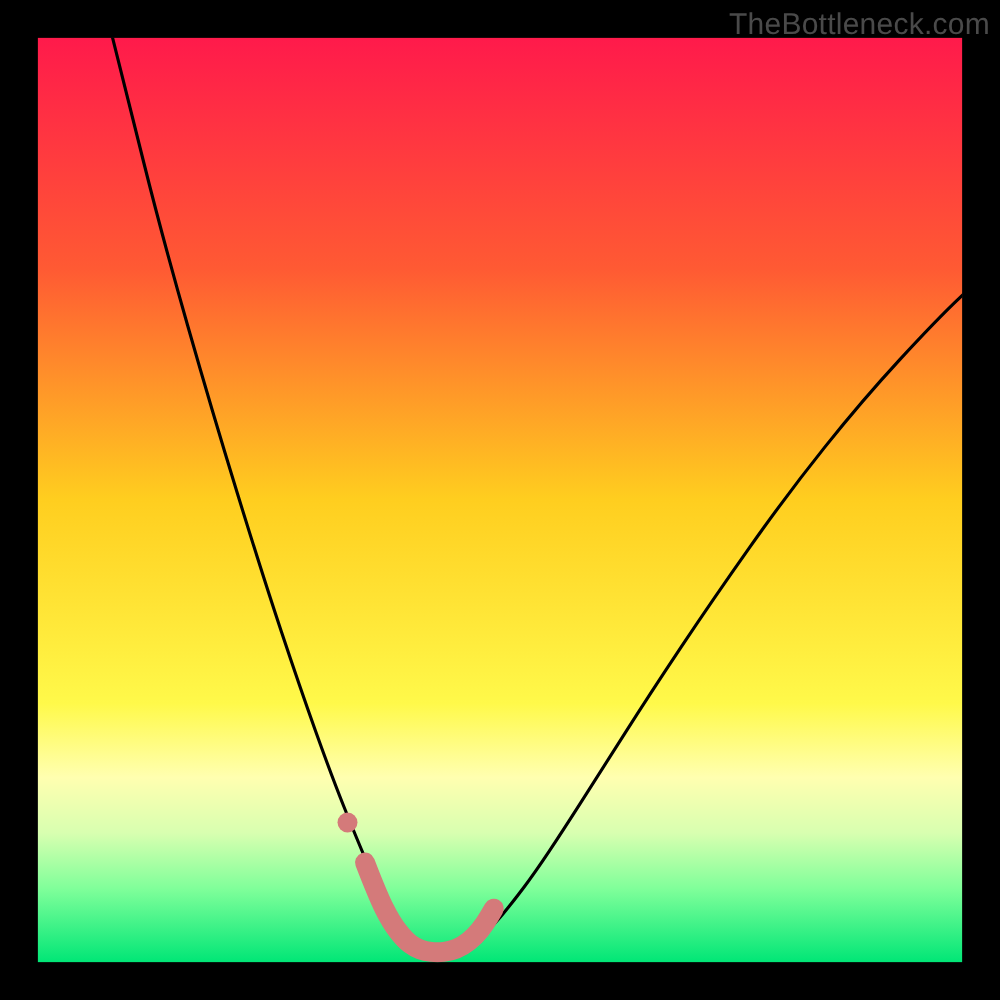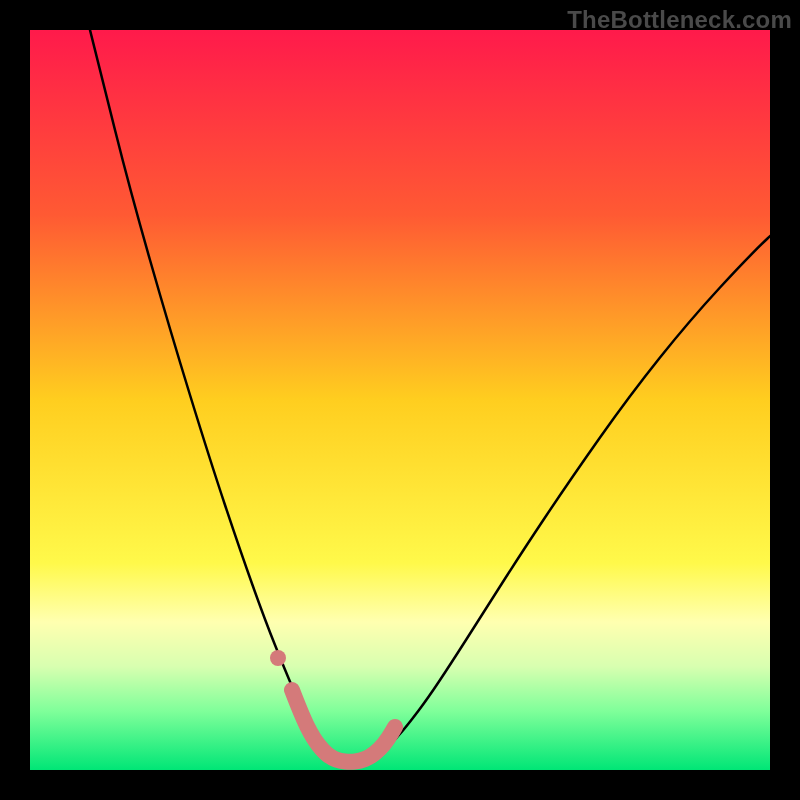--- a/index.html
+++ b/index.html
@@ -24,21 +24,21 @@
     left: 0; top: 0;
     width: 100%;
     height: 100%;
   }
   .watermark {
     position: absolute;
     top: 6px;
     right: 8px;
     color: #4a4a4a;
     font-size: 24px;
-    font-weight: 700;
+    font-weight: 400;
     letter-spacing: 0.2px;
   }
   svg.curve {
     position: absolute;
     left: 0; top: 0;
     width: 100%;
     height: 100%;
     overflow: visible;
   }
 </style>

